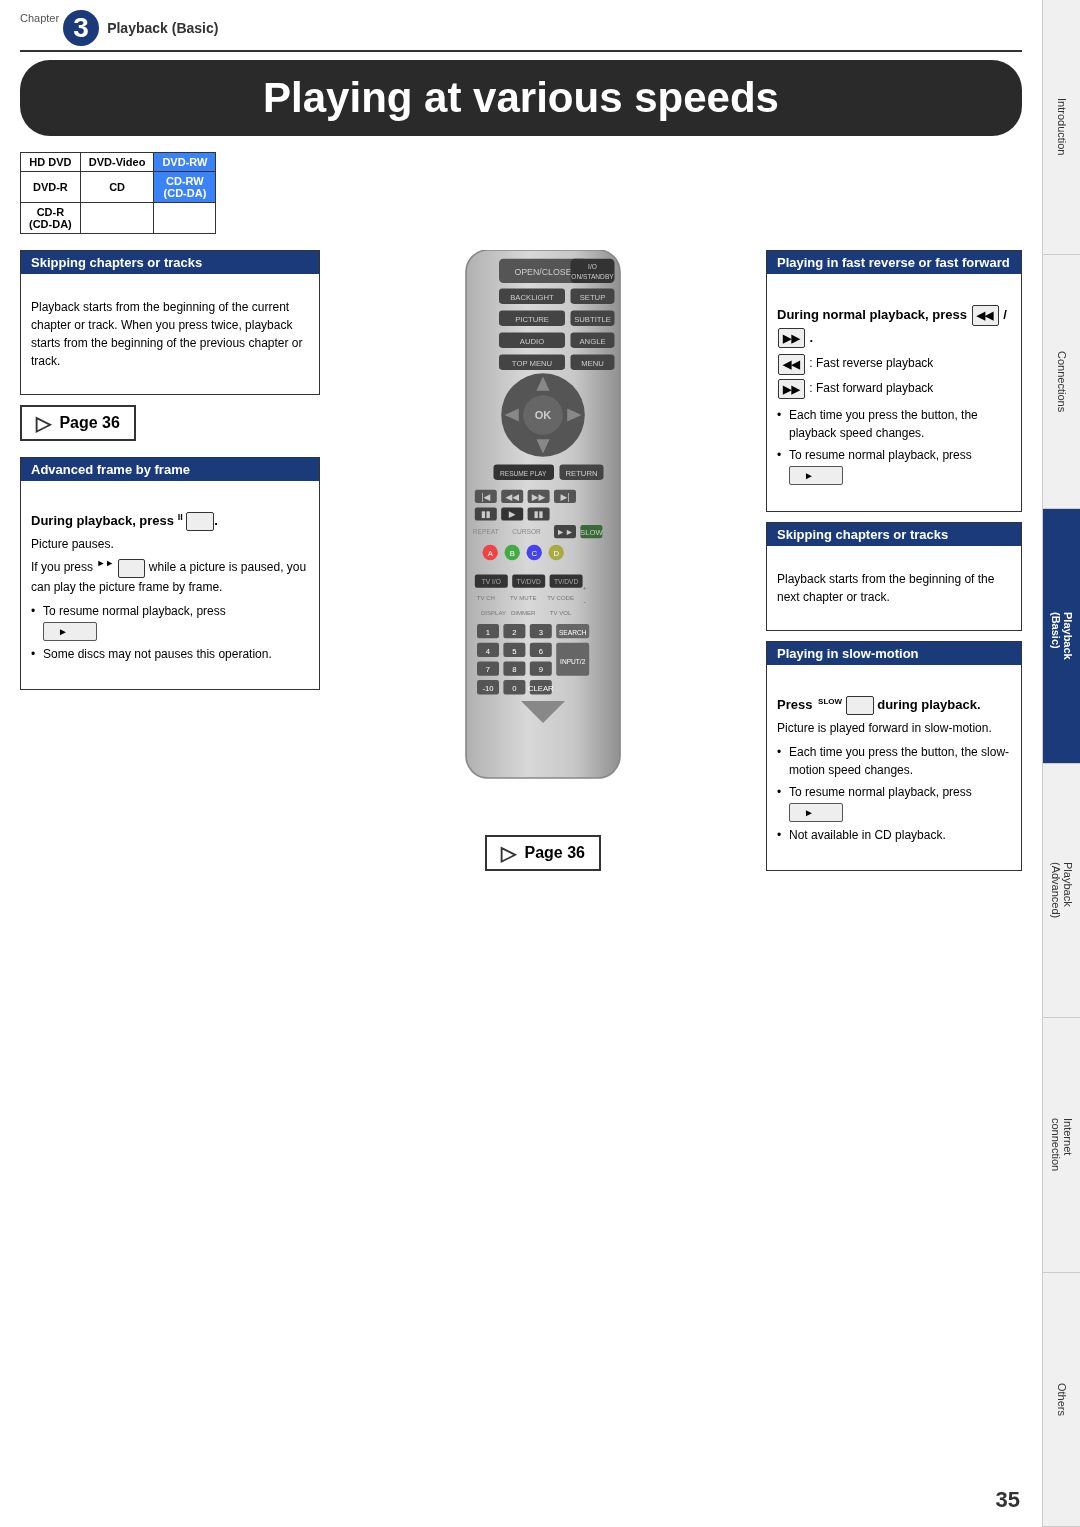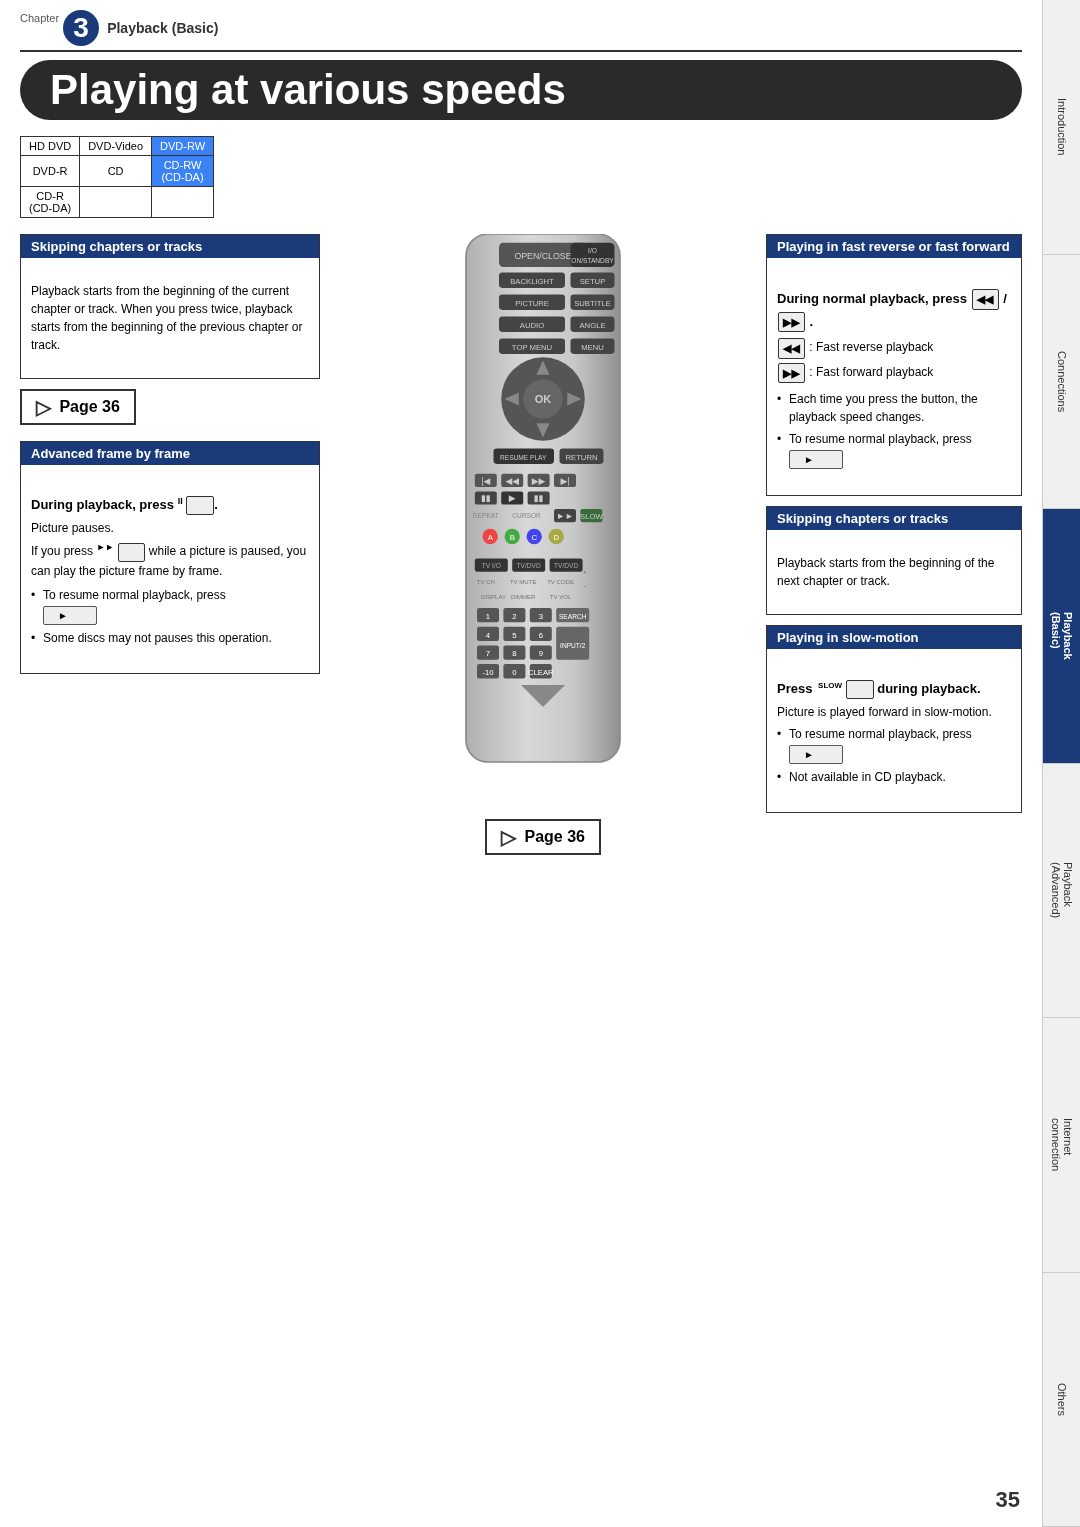--- a/index.html
+++ b/index.html
@@ -86,39 +86,39 @@
       font-size: 14px;
       font-weight: bold;
       color: #333;
     }
 
     
     .page-title-container {
       background: #2a2a2a;
       border-radius: 30px;
       margin: 6px 0 16px 0;
-      padding: 6px 30px;
-      text-align: left;
+      padding: 14px 30px;
+      text-align: center;
     }
     .page-title {
       color: #fff;
       font-size: 42px;
       font-weight: bold;
     }
 
     
     .disc-table {
       border-collapse: collapse;
       margin-bottom: 16px;
       font-size: 11px;
     }
     .disc-table td {
       border: 1px solid #333;
       padding: 3px 8px;
-      font-weight: normal;
+      font-weight: bold;
       text-align: center;
     }
     .disc-table td.highlight {
       background: #3b82f6;
       color: #fff;
     }
 
     
     .content-row {
       display: flex;
@@ -565,20 +565,23 @@
         <div class="section-box-content">
           <div class="press-line">
             <span class="bold">Press</span>
             <sup style="font-size:8px;margin-left:2px;">SLOW</sup>
             <span class="key-btn">&nbsp;&nbsp;&nbsp;&nbsp;&nbsp;</span>
             <span class="bold">during playback.</span>
           </div>
           <div style="margin-top:4px;">
             <span>Picture is played forward in slow-motion.</span>
           </div>
+          <div class="bullet-item" style="margin-top:6px;">
+            <span>Each time you press the button, the slow-motion speed changes.</span>
+          </div>
           <div class="bullet-item" style="margin-top:4px;">
             <span>To resume normal playback, press</span>
             <div style="margin-top:2px;">
               <span class="resume-btn">►&nbsp;&nbsp;&nbsp;&nbsp;&nbsp;</span>
             </div>
           </div>
           <div class="bullet-item" style="margin-top:4px;">
             <span>Not available in CD playback.</span>
           </div>
         </div>

